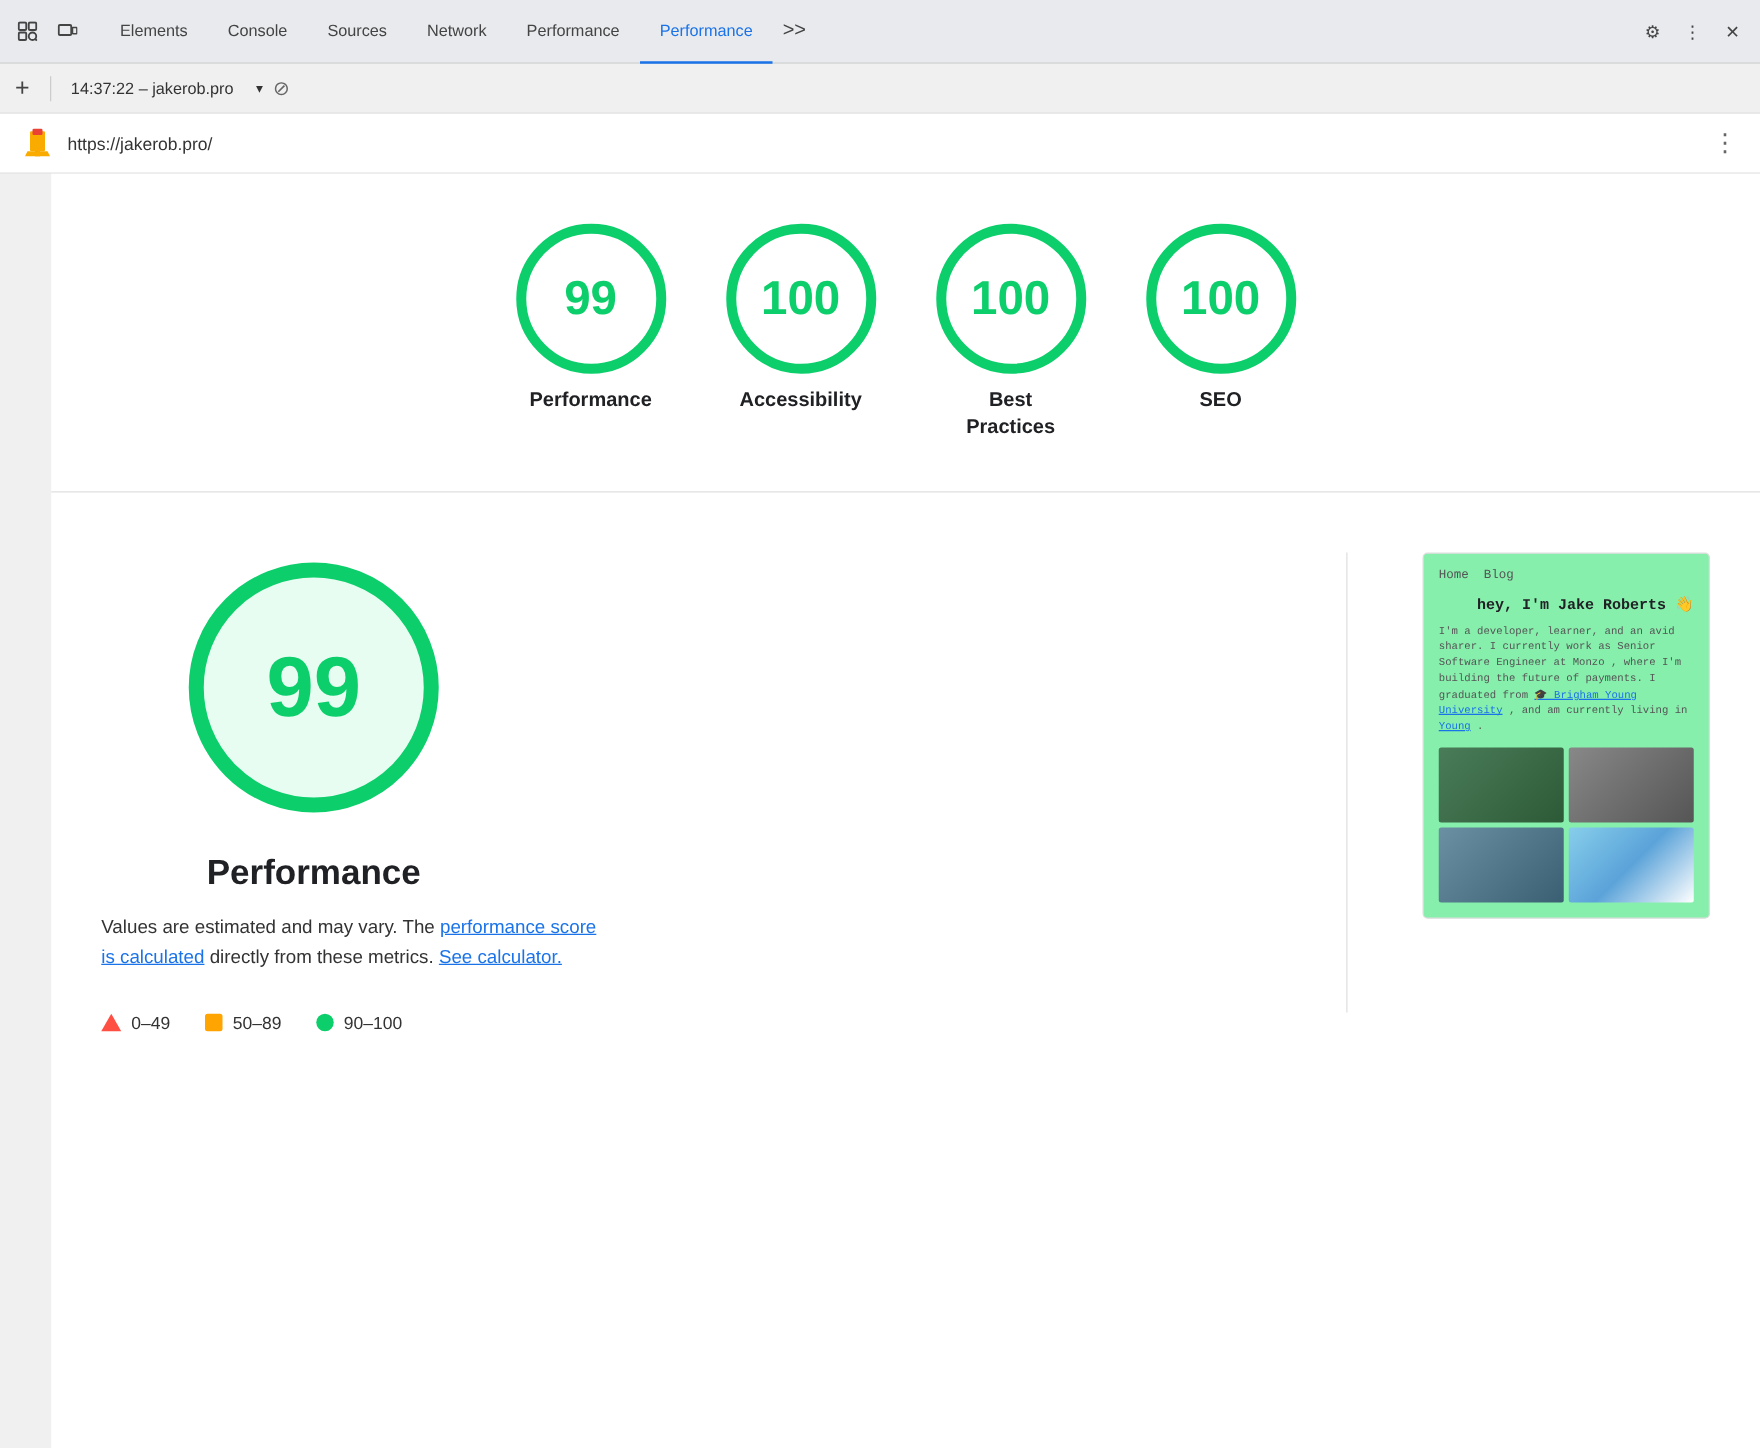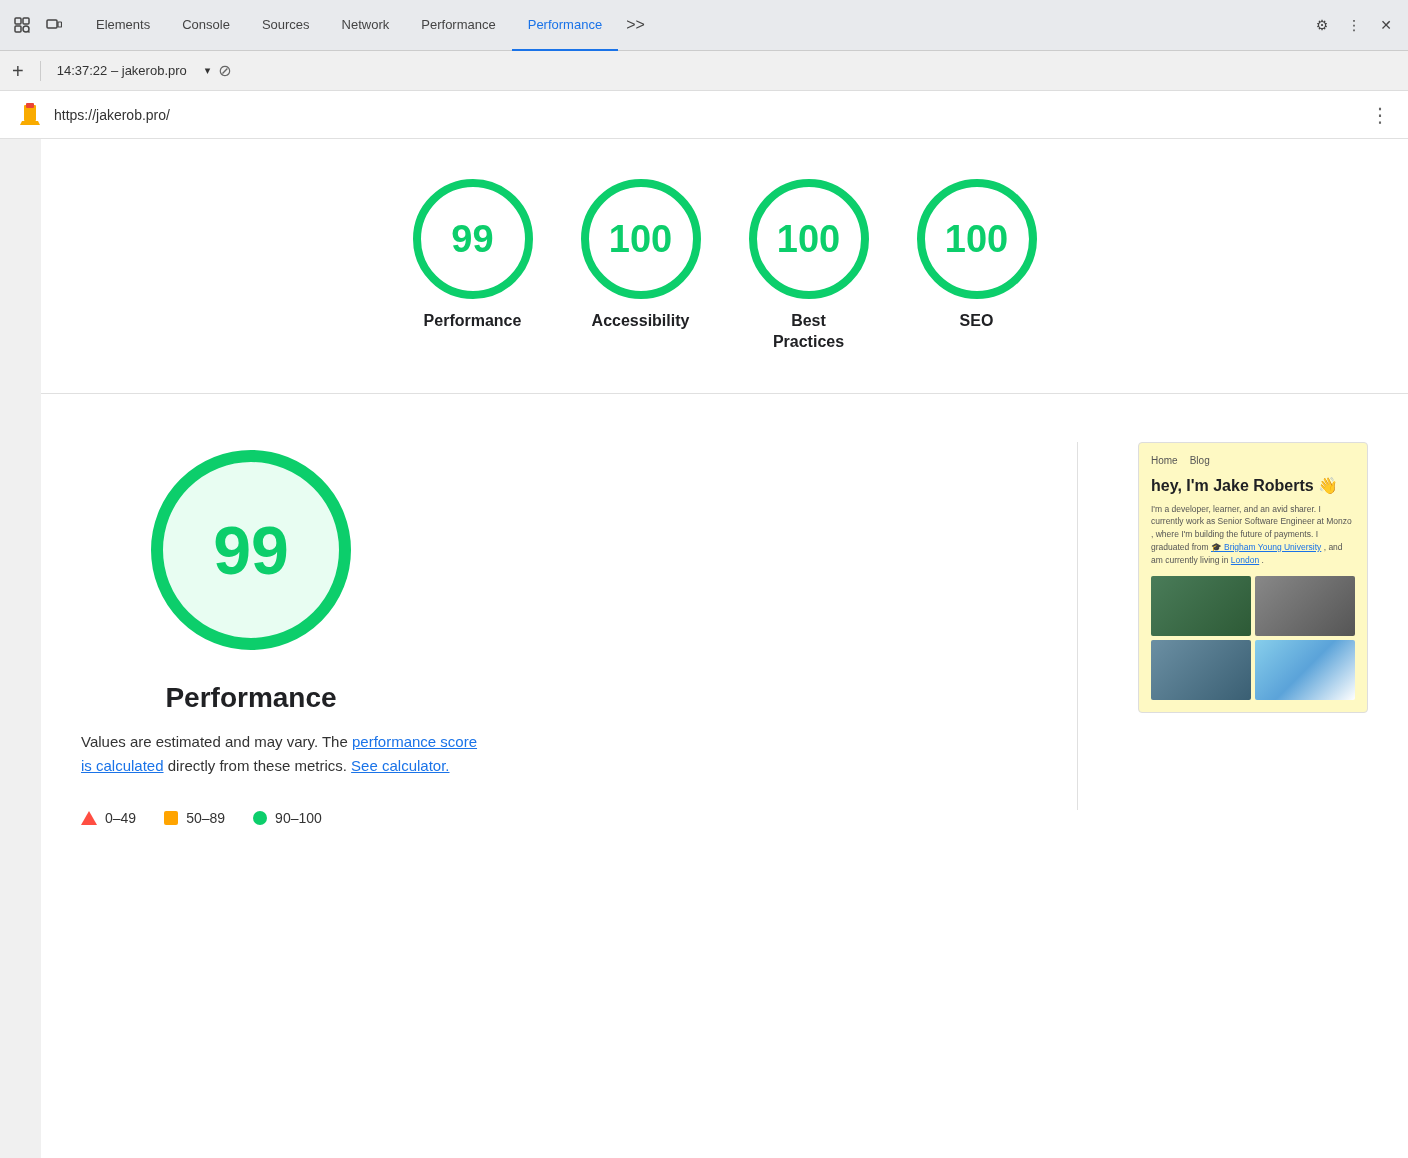--- a/index.html
+++ b/index.html
@@ -227,35 +227,37 @@
       height: 14px;
       background: #ffa400;
       border-radius: 2px;
     }
 
     
     .screenshot-preview {
       border: 1px solid #ddd;
       border-radius: 4px;
       padding: 12px;
-      background: #fef9c3;
+      background: #86efac;
       margin-top: 16px;
+      font-family: Liberation Mono, monospace;
     }
     .screenshot-nav {
       display: flex;
       gap: 12px;
       margin-bottom: 10px;
       font-size: 10px;
       color: #555;
     }
     .screenshot-heading {
-      font-size: 16px;
+      font-size: 12px;
       font-weight: 700;
       color: #202124;
       margin-bottom: 8px;
+      text-align: right;
     }
     .screenshot-body {
       font-size: 8.5px;
       color: #555;
       line-height: 1.5;
       margin-bottom: 10px;
     }
     .screenshot-body a {
       color: #1a73e8;
       text-decoration: underline;
@@ -409,21 +411,21 @@
 
     <div class="perf-right">
       <div class="screenshot-preview">
         <div class="screenshot-nav">
           <span>Home</span>
           <span>Blog</span>
         </div>
         <div class="screenshot-heading">hey, I'm Jake Roberts 👋</div>
         <div class="screenshot-body">
           I'm a developer, learner, and an avid sharer. I currently work as Senior Software Engineer at Monzo , where I'm building the future of payments. I graduated from
-          <a href="#">🎓 Brigham Young University</a> , and am currently living in <a href="#">London</a> .
+          <a href="#">🎓 Brigham Young University</a> , and am currently living in <a href="#">Young</a> .
         </div>
         <div class="screenshot-images">
           <div class="screenshot-img img-green"></div>
           <div class="screenshot-img img-building"></div>
           <div class="screenshot-img img-group"></div>
           <div class="screenshot-img img-sky"></div>
         </div>
       </div>
     </div>
   </div>

